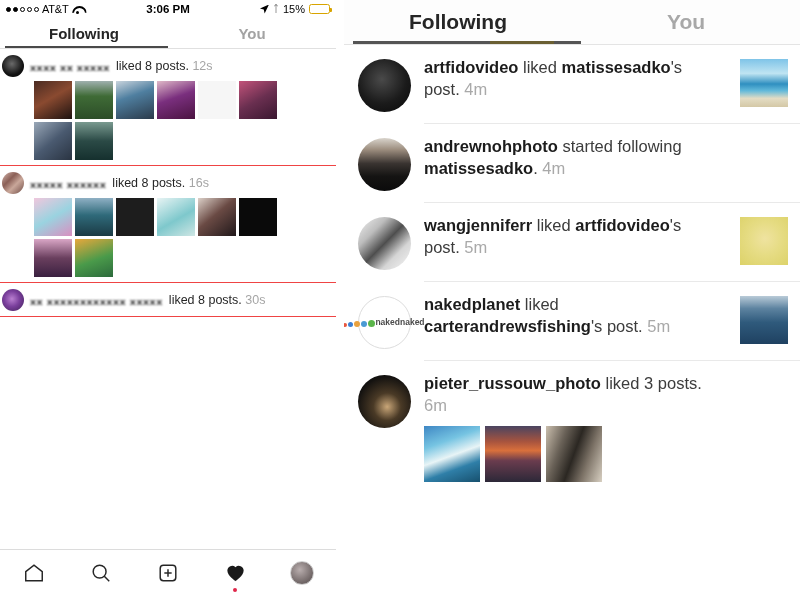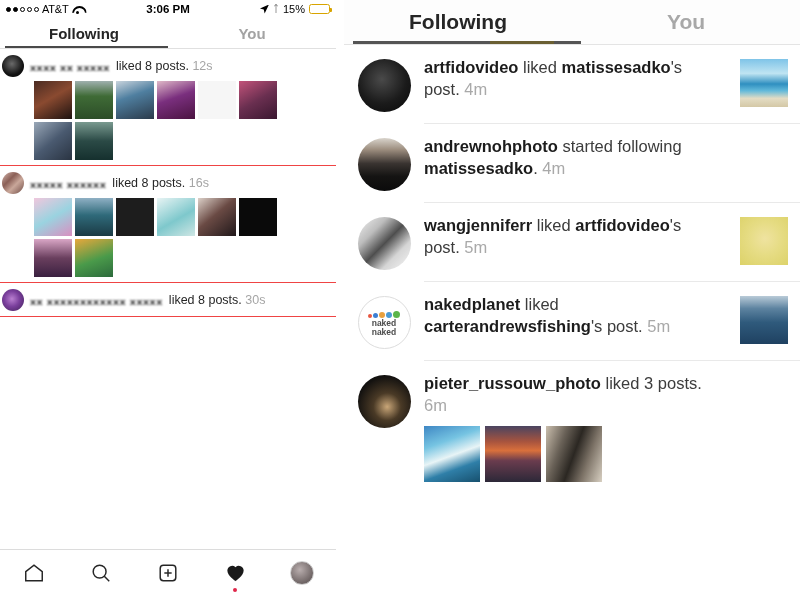--- a/index.html
+++ b/index.html
@@ -124,21 +124,21 @@
   .r-text { font-size:16.5px; line-height:1.33; color:#3c3c3c; word-wrap:break-word; }
   .r-text b { color:#1c1c1c; font-weight:bold; }
   .r-text .t { color:#a9a9a9; }
   .r-thumb-wrap { width:72px; flex:0 0 auto; display:flex; justify-content:center; padding-top:2px;}
   .r-thumb { width:48px; height:48px; background-size:cover; }
   .r-thumbs-row { display:flex; gap:5px; margin-top:9px; }
   .r-thumbs-row .r-t { width:56px; height:56px; background-size:cover; }
 
   
   .np-logo { width:53px; height:53px; border-radius:50%; background:#fff;
-    border:1px solid #ddd; position:relative; display:flex; flex-direction:column;
+    border:1px solid #ddd; position:relative; display:flex; flex-direction:row;
     align-items:center; justify-content:center; }
   .np-dots { display:flex; gap:1px; align-items:flex-end; height:9px; margin-bottom:1px;}
   .np-dots i { display:block; width:5px; height:5px; border-radius:50%; }
   .np-txt { font-size:8.5px; font-weight:bold; color:#4b4b4b; line-height:1.05; text-align:center;
     font-family:"Liberation Sans", sans-serif;}
 
   
   .img-city{background:linear-gradient(180deg,#5d6b83 0%,#8d95a6 22%,#d98b4a 46%,#8a5a3e 60%,#3d4553 75%,#2b3340 100%);}
   .img-beach{background:linear-gradient(180deg,#7fc4e8 0%,#bfe4f2 30%,#2f8fc0 52%,#62b9da 66%,#e3dcc4 82%,#d4c8a6 100%);}
   .img-yellow{background:radial-gradient(circle at 52% 45%, #efe3a0 0%, #e6dc84 45%, #dcd268 100%);}

